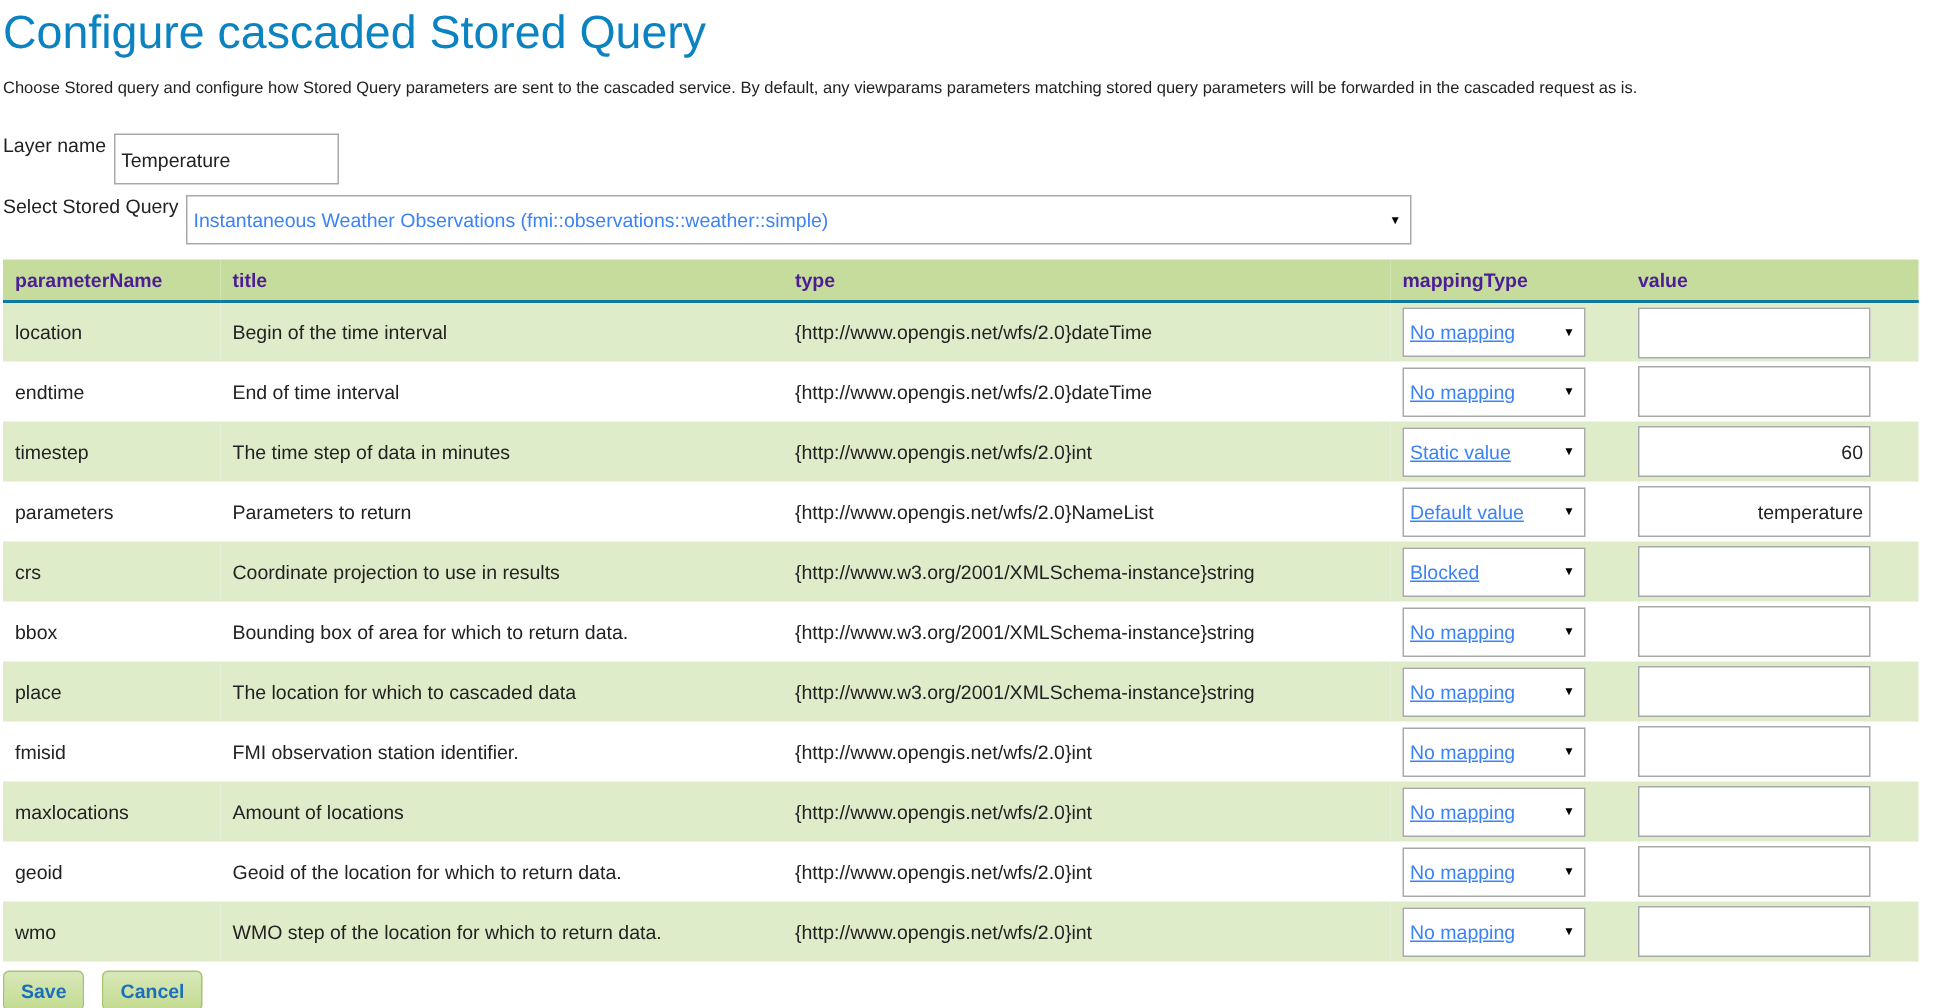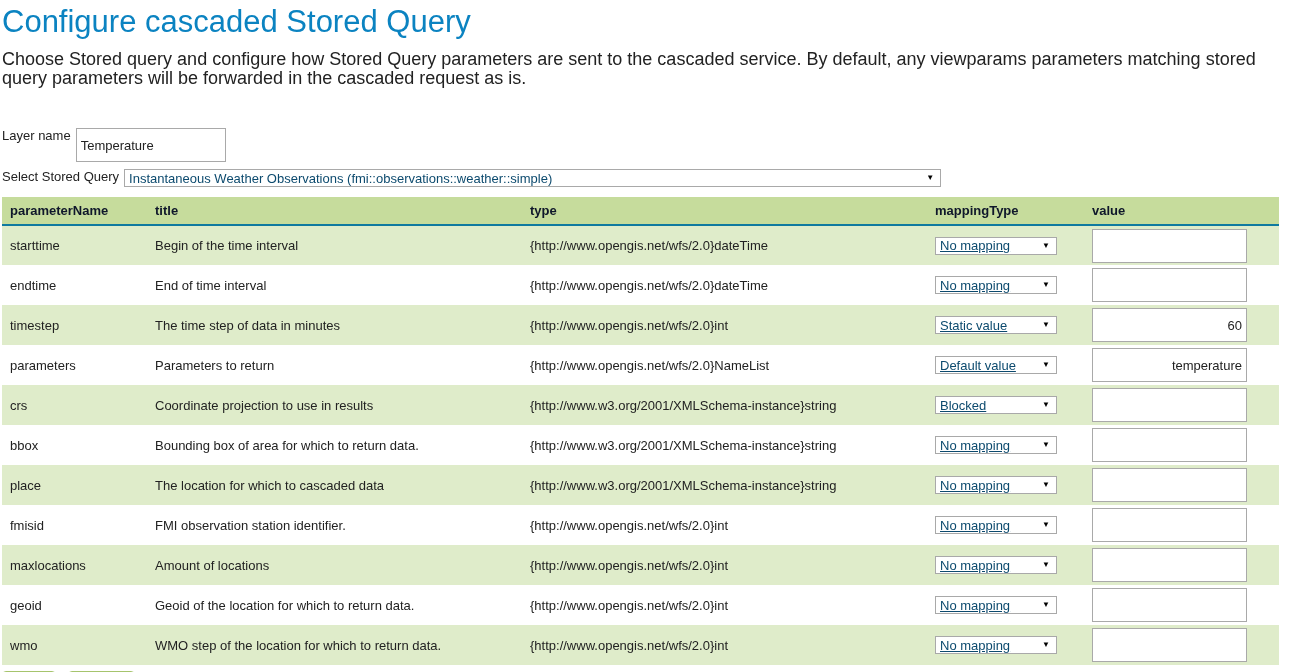--- a/index.html
+++ b/index.html
@@ -15,23 +15,23 @@
     width: 1289px;
   }
   h1.page-title {
     margin: 2px 0 10px 0;
     font-size: 31px;
     font-weight: normal;
     color: #0b83c1;
     letter-spacing: 0;
   }
   .description {
-    font-size: 18px;
+    font-size: 11px;
     line-height: 19px;
-    margin: 0 0 40px 0;
+    margin: 0 0 20px 0;
     max-width: 1281px;
     color: #222222;
   }
   .form-row {
     display: flex;
     align-items: flex-start;
     margin-bottom: 7px;
     font-size: 13px;
   }
   .form-row label { margin-right: 5px; white-space: nowrap; }
@@ -45,24 +45,24 @@
     color: #222222;
   }
   .layer-input { width: 150px; }
   .select-wrap {
     position: relative;
     display: inline-block;
   }
   select {
     font-family: "Liberation Sans", "DejaVu Sans", sans-serif;
     font-size: 13px;
-    height: 18px;
+    height: 33px;
     border: 1px solid #a9a9a9;
     background: #ffffff;
-    color: #0c4a6e;
+    color: #3b82f6;
     -webkit-appearance: none;
     -moz-appearance: none;
     appearance: none;
     padding: 0 22px 0 4px;
     border-radius: 0;
   }
   .sel-arrow {
     position: absolute;
     right: 7px;
     top: 50%;
@@ -77,21 +77,21 @@
     border-collapse: collapse;
     table-layout: fixed;
     width: 1277px;
     margin-top: 10px;
     font-size: 13px;
   }
   table.param-table th {
     background: #c6dc9c;
     text-align: left;
     font-weight: bold;
-    color: #0f172a;
+    color: #4c1d95;
     height: 28px;
     padding: 0 0 0 8px;
     border-bottom: 2px solid #0f7a9f;
   }
   table.param-table td {
     height: 40px;
     padding: 0 0 0 8px;
     vertical-align: middle;
   }
   table.param-table tr.alt td { background: #dfecca; }
@@ -150,21 +150,21 @@
       <tr>
         <th>parameterName</th>
         <th>title</th>
         <th>type</th>
         <th>mappingType</th>
         <th>value</th>
       </tr>
     </thead>
     <tbody>
         <tr class="alt">
-    <td>starttime</td>
+    <td>location</td>
     <td>Begin of the time interval</td>
     <td>{http://www.opengis.net/wfs/2.0}dateTime</td>
     <td>
       <span class="select-wrap">
         <select class="mapping-select"><option>No mapping</option></select>
         <span class="sel-arrow">▼</span>
       </span>
     </td>
     <td>
       <input type="text" class="value-input" style="">

